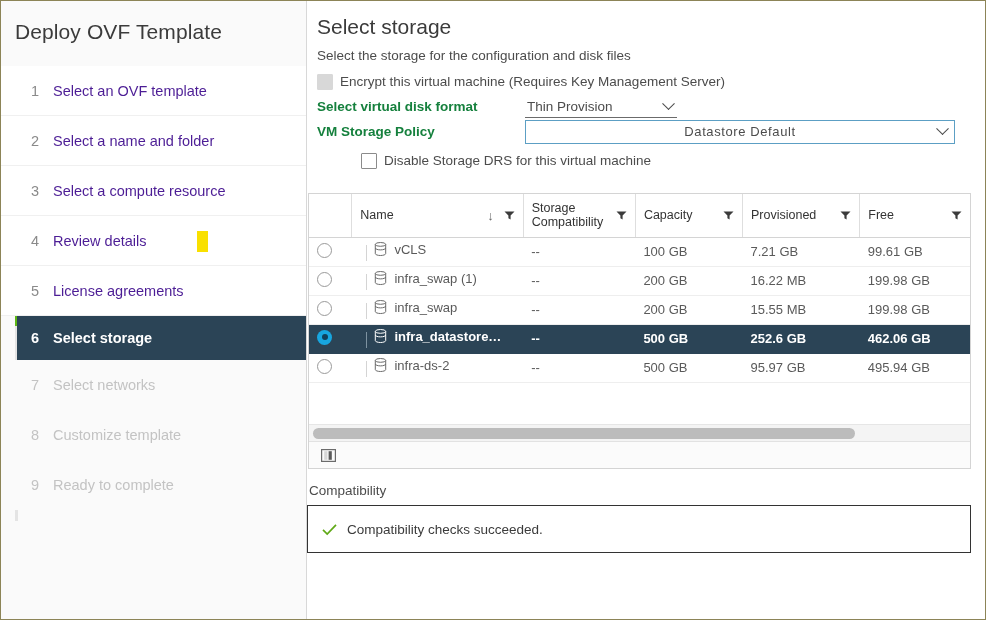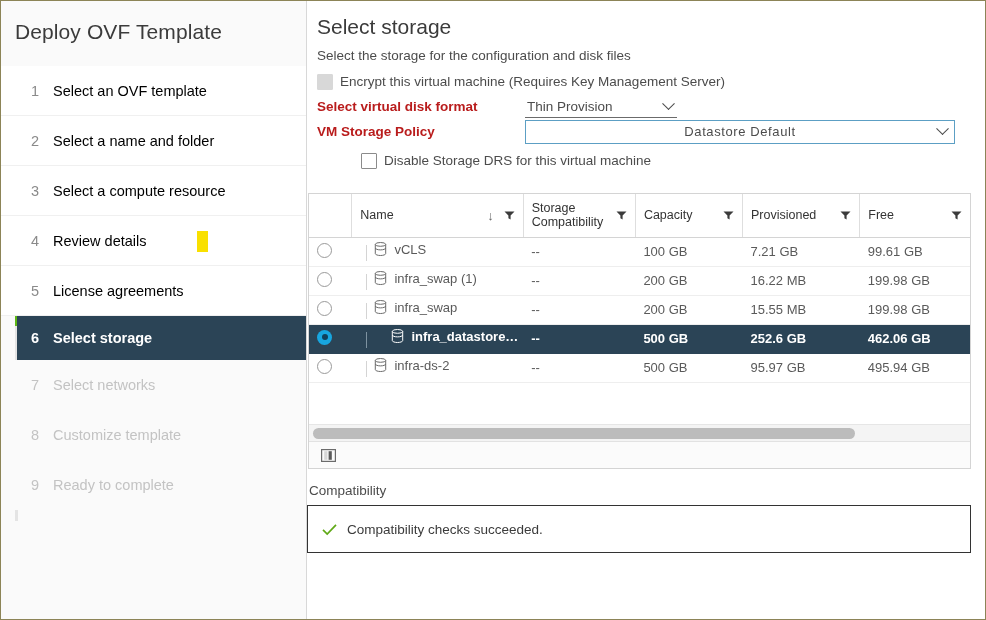--- a/index.html
+++ b/index.html
@@ -63,21 +63,21 @@
     background: #ffffff;
     border-bottom: 1px solid #f0f0f0;
   }
   .step:nth-child(even) { background: #ffffff; }
   .step .num {
     width: 22px;
     color: #8a8a8a;
     font-size: 14.5px;
     flex: 0 0 22px;
   }
-  .step .lbl { color: #000000; }
+  .step .lbl { color: #4c1d95; }
   .step.done { background: #ffffff; }
   .step.active {
     background: #2b4456;
     margin-left: 16px;
     padding-left: 14px;
     border-bottom: none;
     height: 44px;
     align-self: flex-start;
   }
   .step.active .num,
@@ -115,21 +115,21 @@
 
   .form-rows { padding: 6px 0 0 10px; }
   .frow {
     display: flex;
     align-items: center;
     height: 25px;
     position: relative;
   }
   .frow .flabel {
     font-size: 13.5px;
-    color: #b91c1c;
+    color: #15803d;
     font-weight: bold;
     width: 208px;
     flex: 0 0 208px;
   }
   .frow .flabel.normal { font-weight: normal; color: #4c4c4c; width: auto; flex: none; }
 
   .cb {
     width: 16px; height: 16px;
     border: 1px solid #8b8b8b;
     background: #ffffff;
@@ -515,21 +515,21 @@
             <td>15.55 MB</td>
             <td>199.98 GB</td>
           </tr>
 
           <tr class="sel">
             <td>
               <span class="radio"></span>
             </td>
             <td>
               <span class="cell-sep"></span>
-              <span class="name-cell" style="display:inline-flex;margin-left:17px;">
+              <span class="name-cell" style="display:inline-flex;">
                 <svg class="ds-icon" viewBox="0 0 13 14">
                   <ellipse cx="6.5" cy="2.4" rx="5.2" ry="1.9" fill="none" stroke="#ffffff" stroke-width="1"></ellipse>
                   <path d="M1.3 2.4 V11.6 C1.3 12.6 3.6 13.5 6.5 13.5 C9.4 13.5 11.7 12.6 11.7 11.6 V2.4" fill="none" stroke="#ffffff" stroke-width="1"></path>
                   <path d="M1.3 6 C1.3 7 3.6 7.9 6.5 7.9 C9.4 7.9 11.7 7 11.7 6" fill="none" stroke="#ffffff" stroke-width="1"></path>
                 </svg>
                 <span>infra_datastore…</span>
               </span>
             </td>
             <td>--</td>
             <td>500 GB</td>

